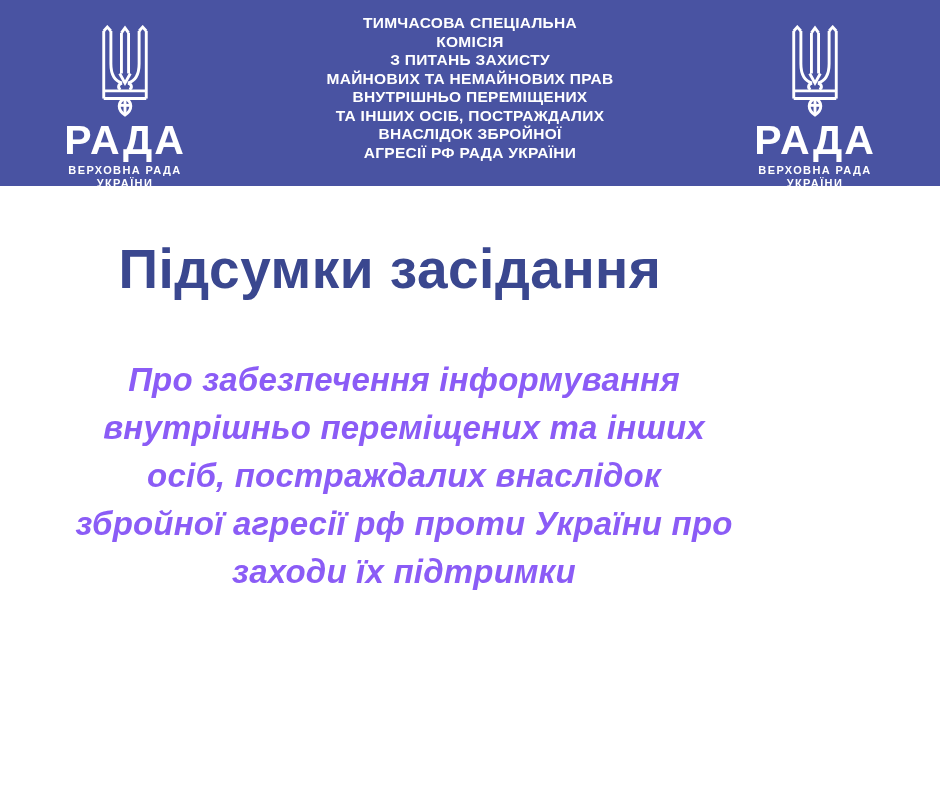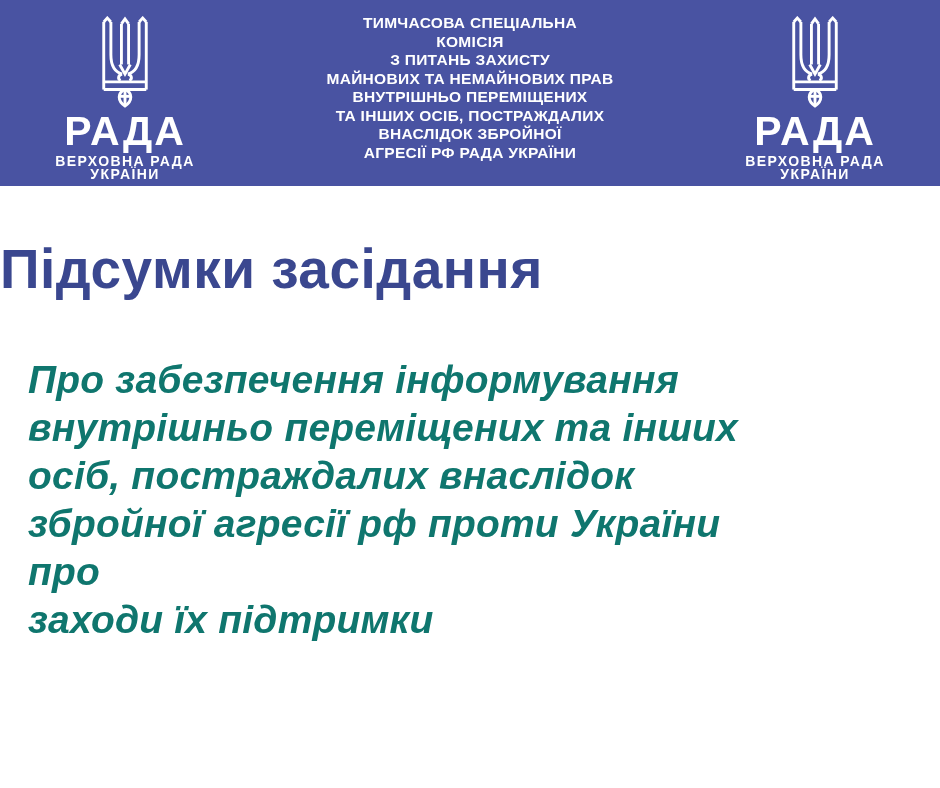--- a/index.html
+++ b/index.html
@@ -18,35 +18,35 @@
     display: flex;
     flex-direction: row;
     align-items: stretch;
   }
   .logo-block {
     width: 250px;
     flex: 0 0 250px;
     display: flex;
     flex-direction: column;
     align-items: center;
-    padding-top: 16px;
+    padding-top: 25px;
   }
   .trident { display: block; }
   .wordmark {
     color: #ffffff;
     font-size: 41px;
     font-weight: bold;
     letter-spacing: 2px;
     line-height: 42px;
     margin-top: 1px;
     white-space: nowrap;
   }
   .logo-sub {
     color: #ffffff;
-    font-size: 14px;
+    font-size: 11px;
     font-weight: bold;
     letter-spacing: 1.4px;
     line-height: 13px;
     text-align: center;
     white-space: pre-line;
     margin-top: 3px;
   }
   .commission {
     flex: 1 1 auto;
     color: #ffffff;
@@ -55,40 +55,41 @@
     line-height: 18.5px;
     letter-spacing: 0.3px;
     text-align: center;
     white-space: pre-line;
     padding-top: 14px;
   }
 
   
   .main {
     width: 780px;
+    text-align: center;
   }
   .page-title {
     margin-top: 52px;
     color: #3a478f;
     font-size: 55px;
     font-weight: bold;
     line-height: 62px;
     letter-spacing: 0.5px;
   }
   .meeting-date {
     margin-top: 9px;
     color: #3a478f;
     font-size: 27px;
     font-weight: bold;
     line-height: 32px;
   }
   .meeting-topic {
     margin-top: 56px;
-    color: #0f766e;
-    font-size: 39px;
+    color: #8b5cf6;
+    font-size: 33px;
     font-weight: bold;
     font-style: italic;
     line-height: 48px;
     letter-spacing: 0.2px;
     white-space: pre-line;
     margin-left: 28px;
   }
 </style>
 </head>
 <body>

